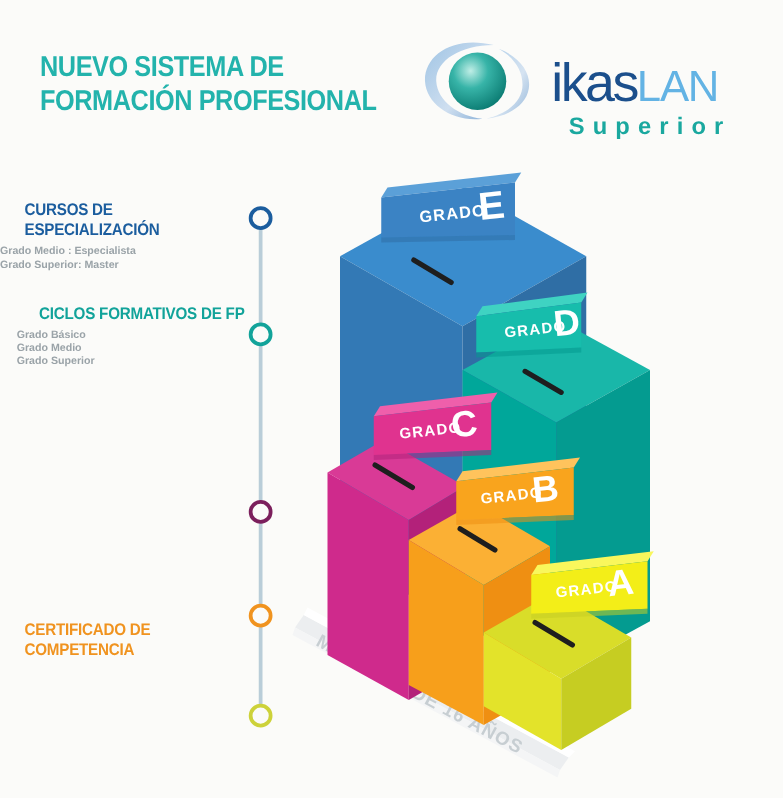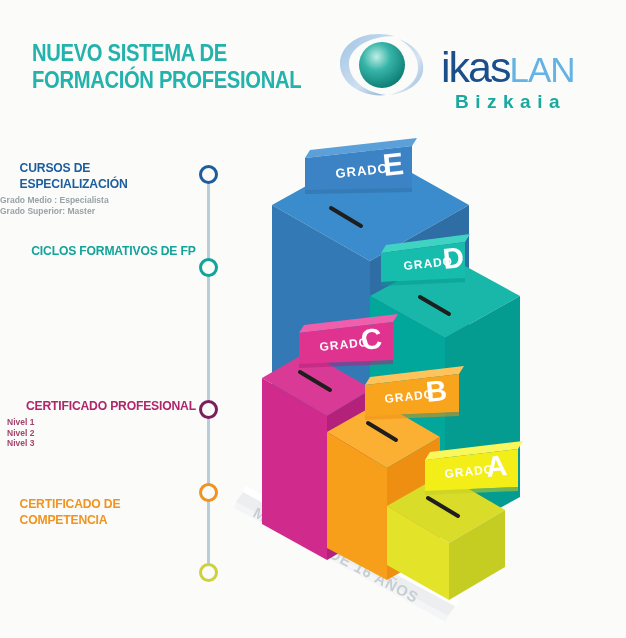--- a/index.html
+++ b/index.html
@@ -76,21 +76,21 @@
           <stop offset="0%" stop-color="#9fc4e4"></stop>
           <stop offset="60%" stop-color="#cfdff0"></stop>
           <stop offset="100%" stop-color="#7fa9d3"></stop>
         </linearGradient>
       </defs>
       <path d="M58 6 C26 -2 2 14 3 35 C4 54 26 68 49 65 C30 63 13 51 12 35 C11 19 31 6 58 6 Z" fill="url(#swoosh)"></path>
       <path d="M62 9 C80 16 88 29 86 41 C84 54 70 63 52 65 C72 60 81 49 81 38 C81 26 74 16 62 9 Z" fill="url(#swoosh)" opacity="0.85"></path>
       <circle cx="45" cy="35" r="23" fill="url(#sph)"></circle>
     </svg>
     <div class="logo-text"><span class="logo-ikas">ikas</span><span class="logo-lan">LAN</span></div>
-    <div class="logo-sub">Bizkaia</div>
+    <div class="logo-sub">Superior</div>
   </div>
 
   <svg id="stage" viewBox="0 0 626 638">
 
     <g>
       <polygon points="243,492 455,606 448,616 236,502" fill="#eceef0"></polygon>
       <polygon points="246,486 460,601 455,606 243,492" fill="#ffffff"></polygon>
       <polygon points="236,502 448,616 446,622 234,508" fill="#f4f5f6"></polygon>
     </g>
     <text class="ramp-text" transform="translate(252,516) rotate(28.2)"><tspan id="axisLabel">MAYORES DE 16 AÑOS</tspan></text>
@@ -175,29 +175,26 @@
 
   <div class="rowlabel" style="right:430px;top:160px;">
     <div class="main" style="color:#1b5d9e">CURSOS DE ESPECIALIZACIÓN</div>
     <div class="subs" id="sub0">Grado Medio : Especialista
 Grado Superior: Master</div>
   </div>
   <div class="tl-dot" style="left:199px;top:165px;border-color:#1b5d9e;"></div>
 
   <div class="rowlabel" style="right:430px;top:243px;">
     <div class="main" style="color:#12a39a">CICLOS FORMATIVOS DE FP</div>
+    <div class="subs" id="sub1">Grado Básico
+Grado Medio
+Grado Superior</div>
   </div>
   <div class="tl-dot" style="left:199px;top:258px;border-color:#12a39a;"></div>
 
-  <div class="rowlabel" style="right:430px;top:398px;">
-    <div class="main" style="color:#b0256b">CERTIFICADO PROFESIONAL</div>
-    <div class="subs c-purple" id="sub2">Nivel 1
-Nivel 2
-Nivel 3</div>
-  </div>
   <div class="tl-dot" style="left:199px;top:400px;border-color:#7b1f5c;"></div>
 
   <div class="rowlabel" style="right:430px;top:484px;margin-top:12px;">
     <div class="main" style="color:#f0931f">CERTIFICADO DE COMPETENCIA</div>
   </div>
   <div class="tl-dot" style="left:199px;top:483px;border-color:#f0931f;"></div>
 
   <div class="tl-dot" style="left:199px;top:563px;border-color:#cdd23a;"></div>
 
 </div>

